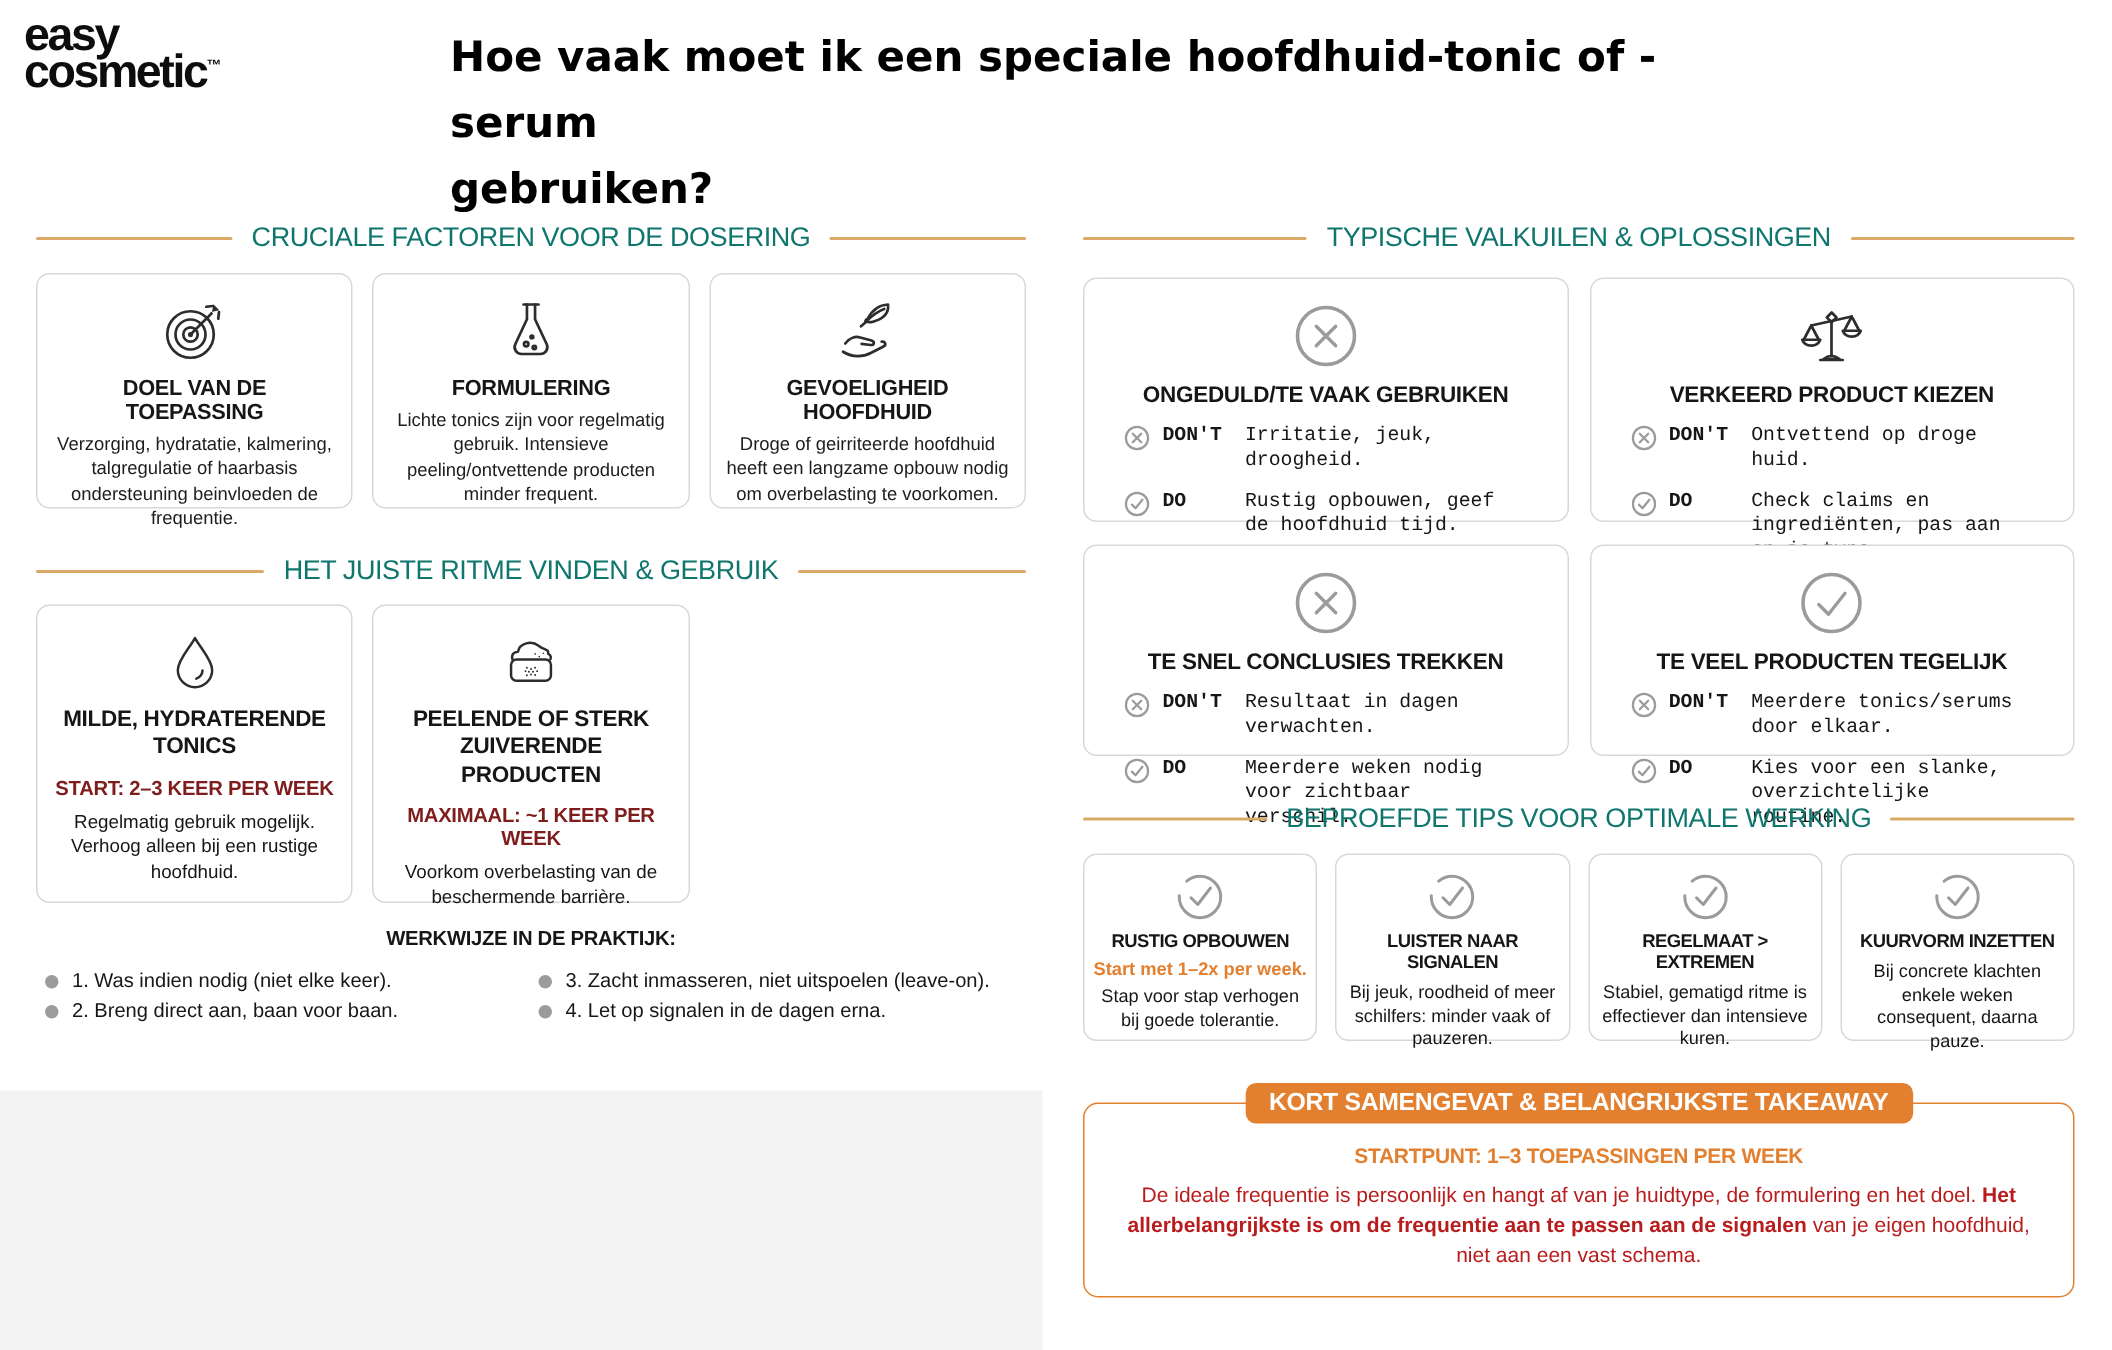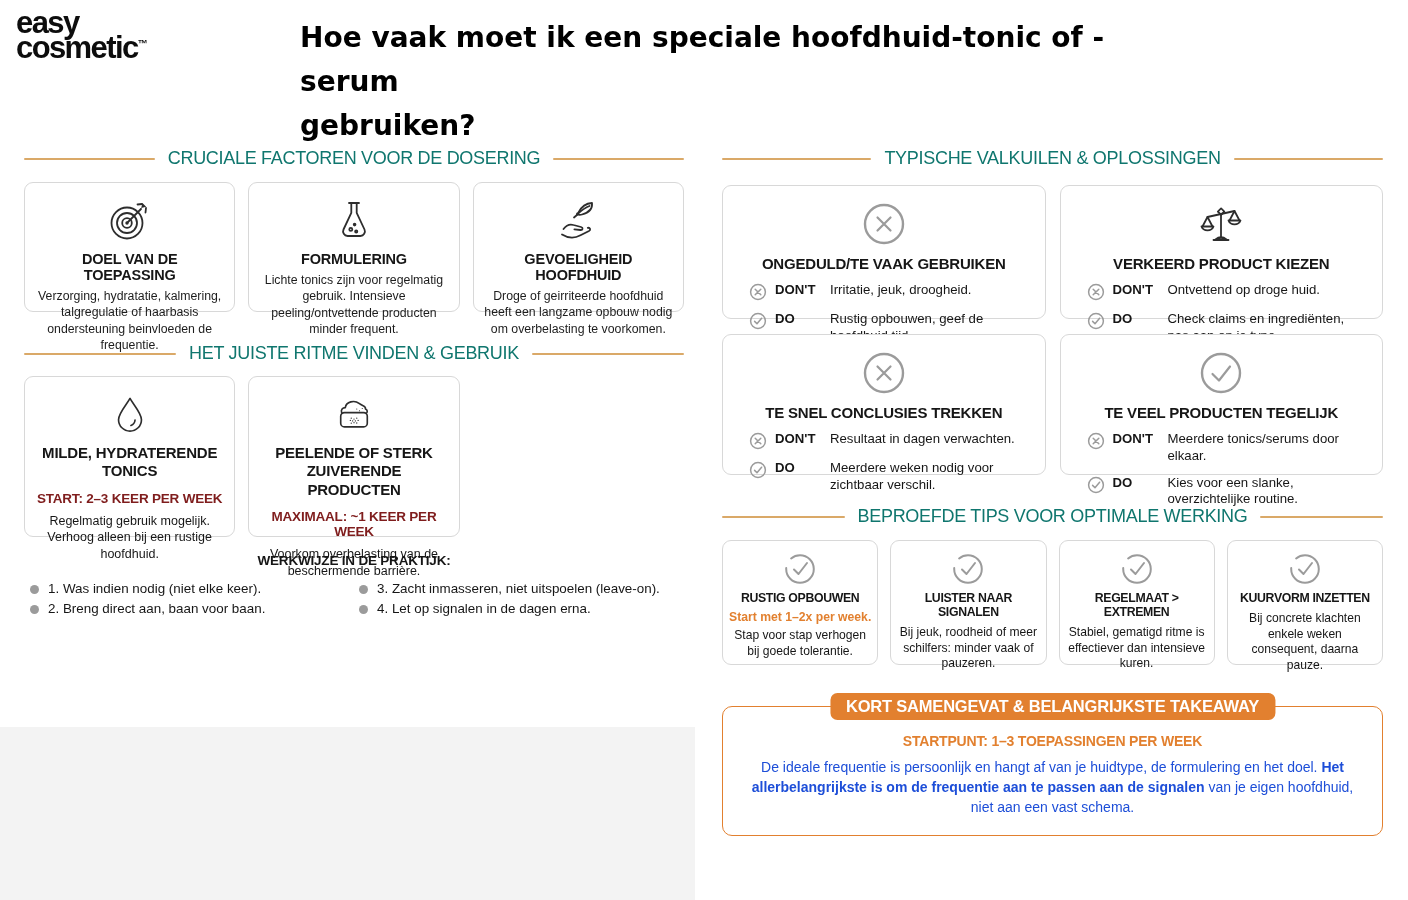--- a/index.html
+++ b/index.html
@@ -25,58 +25,58 @@
   .sechead .ln { flex:1; height:2px; background:#DAA968; border-radius:1px; }
   .sechead .tx { font-weight:normal; font-size:18px; letter-spacing:-0.3px; color:#0f766e; white-space:nowrap; }
 
   .grid3 { display:grid; grid-template-columns:repeat(3,1fr); gap:13px; }
   .grid2 { display:grid; grid-template-columns:repeat(2,1fr); gap:14px; }
   .grid4 { display:grid; grid-template-columns:repeat(4,1fr); gap:12px; }
 
   .card { border:1px solid #d8d8d8; border-radius:9px; background:#fff; text-align:center; }
 
   .fgrid { margin-top:13px; }
-  .fcard { height:130px; padding:13px 10px; }
+  .fcard { height:157px; padding:13px 10px; }
   .fcard .ttl { font-size:14.5px; font-weight:bold; letter-spacing:-0.2px; margin-top:7px; }
   .fcard .bdy { font-size:12.3px; line-height:1.33; margin-top:5px; color:#1d1d1d; }
 
   .rhead { margin-top:31px; }
   .rgrid { margin-top:12px; }
-  .rcard { height:161px; padding:15px 10px; }
+  .rcard { height:199px; padding:15px 10px; }
   .rcard .ttl { font-size:15px; font-weight:bold; line-height:1.22; letter-spacing:-0.2px; margin-top:8px; }
   .rcard .dose { font-size:13.5px; font-weight:bold; color:#7f1d1d; margin-top:10px; letter-spacing:-0.2px; }
   .rcard .bdy { font-size:12.5px; line-height:1.33; margin-top:7px; }
 
   .practice { margin-top:16px; }
   .practice .ph { text-align:center; font-size:13.5px; font-weight:bold; letter-spacing:-0.2px; }
   .pcols { display:grid; grid-template-columns:1fr 1fr; gap:0 10px; margin-top:8px; padding:0 6px; }
   .pb { display:flex; gap:9px; align-items:flex-start; font-size:13.4px; margin-top:5px; }
   .dot { width:9px; height:9px; border-radius:50%; background:#9b9b9b; margin-top:4px; flex-shrink:0; }
 
   .vcard { padding:14px 26px; text-align:center; }
-  .vcard.r1 { height:134px; }
+  .vcard.r1 { height:163px; }
   .vcard.r2 { height:141px; }
   .vgrid2 { margin-top:15px; }
   .vcard .ttl { font-size:15px; font-weight:bold; letter-spacing:-0.2px; margin-top:7px; }
-  .ddrow { display:flex; align-items:flex-start; gap:8px; margin-top:10px; text-align:left; font-size:13.2px; }
+  .ddrow { display:flex; align-items:flex-start; gap:8px; margin-top:10px; text-align:left; font-size:13.2px;font-family:Liberation Mono, monospace; }
   .ddrow .ic { flex-shrink:0; margin-top:1px; }
   .ddlab { font-weight:bold; min-width:47px; flex-shrink:0; }
   .ddtxt { flex:1; line-height:1.27; }
 
   .tgrid { margin-top:13px; }
   .tcard { height:125px; padding:11px 6px; }
   .tcard .ttl { font-size:12.3px; font-weight:bold; letter-spacing:-0.35px; margin-top:5px; }
   .tcard .hl { color:#E2802F; font-weight:bold; font-size:12.2px; margin-top:5px; }
   .tcard .bdy { font-size:12.1px; line-height:1.3; margin-top:4px; }
   .tcard .bdy.pad { margin-top:6px; }
 
   .takeaway { position:relative; margin-top:41px; border:1.6px solid #E2802F; border-radius:10px; text-align:center; padding:26px 18px 17px; background:#fff; }
   .badge { position:absolute; top:-14px; left:50%; transform:translateX(-50%); background:#E2802F; color:#fff; font-weight:bold; font-size:16.5px; letter-spacing:-0.2px; padding:4px 16px; border-radius:7px; white-space:nowrap; }
   .tk-sub { color:#E2802F; font-weight:bold; font-size:14px; letter-spacing:-0.2px;text-align:center; }
-  .tk-body { font-size:14px; line-height:1.42; margin:9px auto 0; max-width:632px; color:#1d4ed8; }
+  .tk-body { font-size:14px; line-height:1.42; margin:9px auto 0; max-width:632px; color:#b91c1c; }
   .tk-body .b { font-weight:bold; }
 
   svg { display:block; margin:0 auto; }
   .oline { stroke:#2d2d2d; stroke-width:1.8; fill:none; stroke-linecap:round; stroke-linejoin:round; }
   .gline { stroke:#9b9b9b; fill:none; stroke-linecap:round; stroke-linejoin:round; }
 </style>
 </head>
 <body>
 
 <svg width="0" height="0" style="position:absolute">

